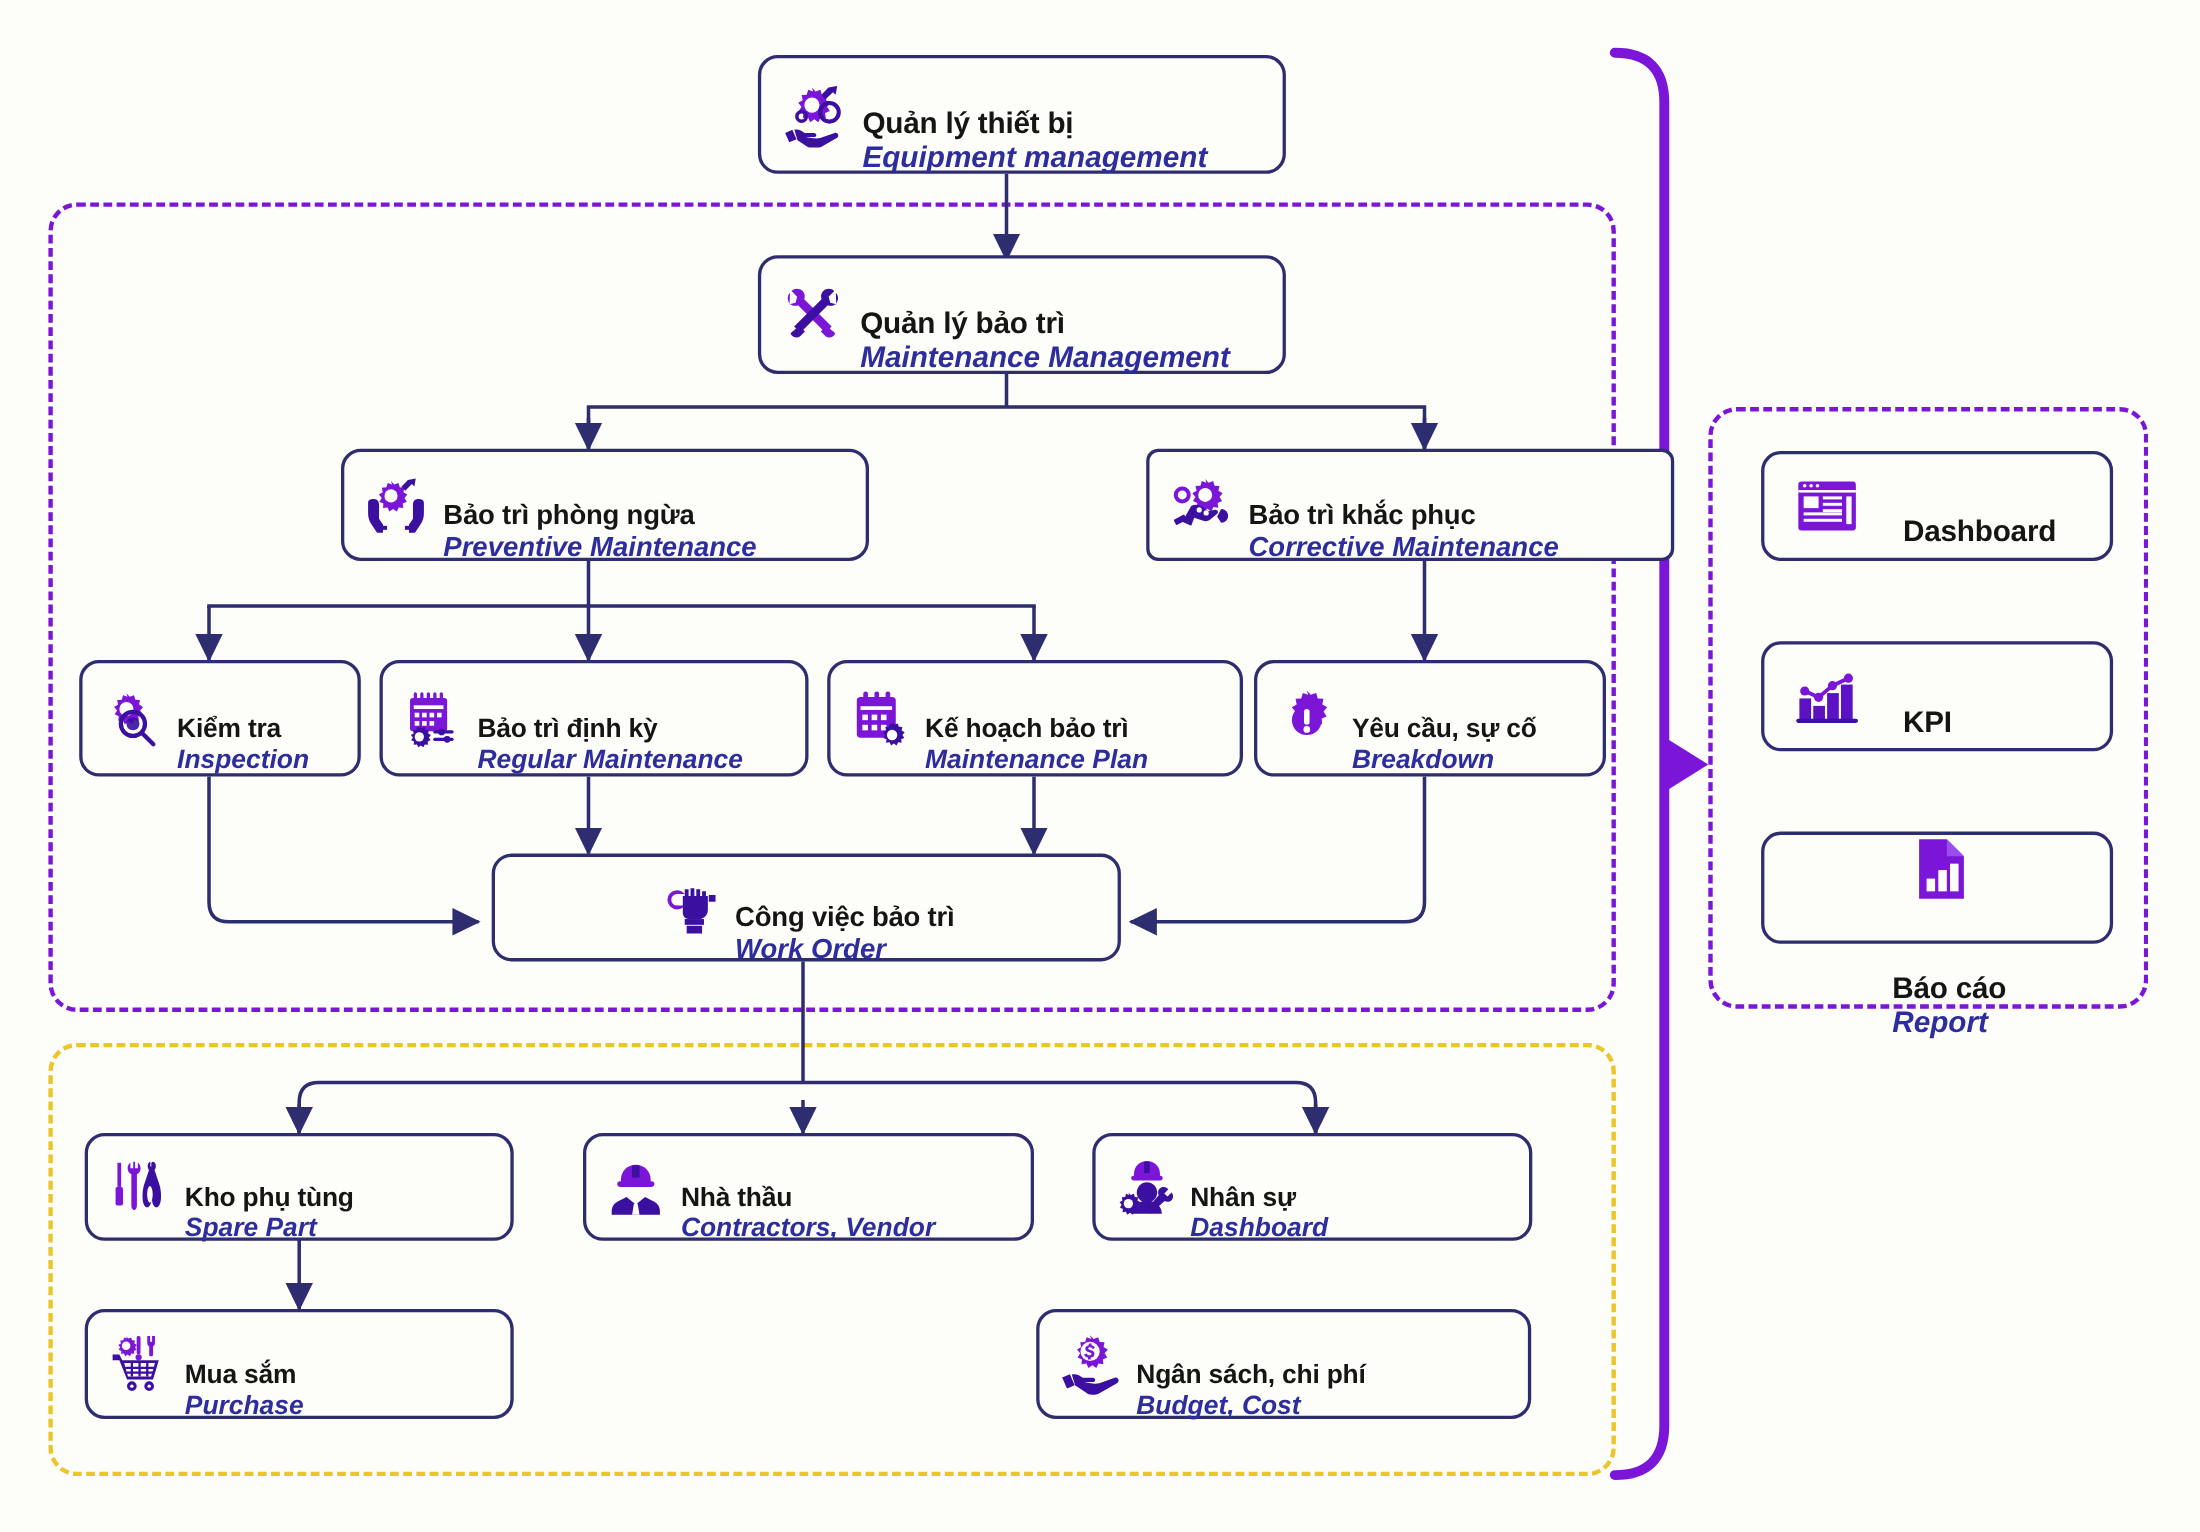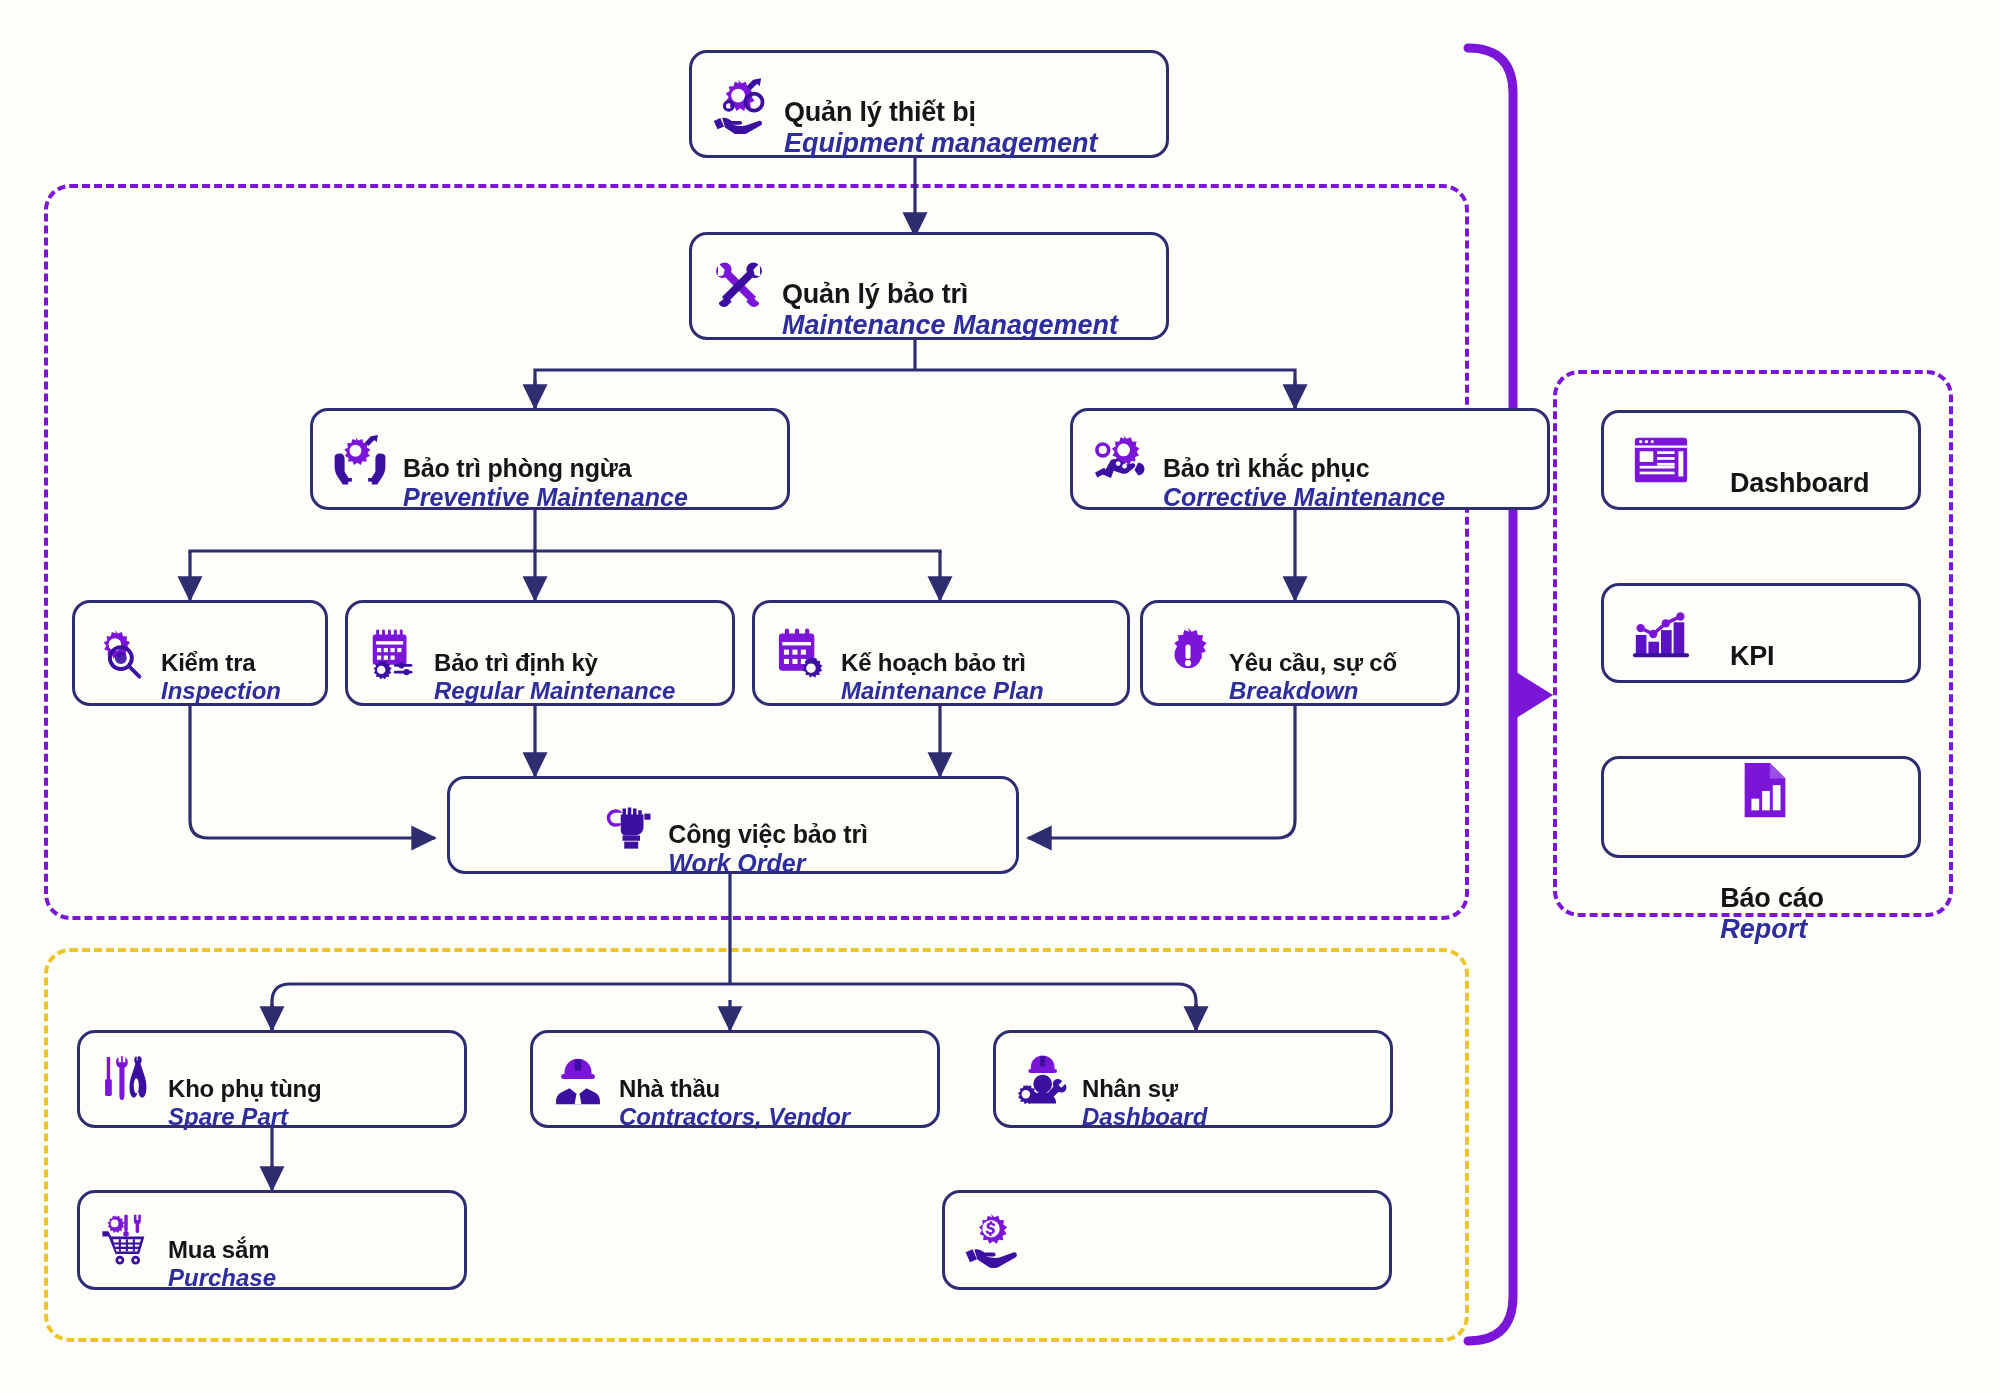--- a/index.html
+++ b/index.html
@@ -164,21 +164,21 @@
           <rect x="41" y="53" width="10" height="4"></rect>
         </g>
       </svg>
     </span>
     <span class="txt">
       <span class="vi">Bảo trì phòng ngừa</span>
       <span class="en">Preventive Maintenance</span>
     </span>
   </div>
 
-  <div class="node s-md" style="left:1070px;top:408px;width:480px;height:102px;">
+  <div class="node s-md" style="left:1042px;top:408px;width:480px;height:102px;border-radius:11px;">
     <span class="ico">
       <svg width="58" height="58" viewBox="0 0 64 64">
         <g fill="#7b16d9">
           <path d="M36 6l3.4 3.7 4.6-1.6 1.4 4.7 4.9.3-1 4.8 4.2 2.4-3.1 3.7 2.5 4.1-4.4 1.9.6 4.8-4.9-.6-2 4.4-3.9-2.8-3.9 2.8-2-4.4-4.9.6.6-4.8-4.4-1.9 2.5-4.1-3.1-3.7 4.2-2.4-1-4.8 4.9-.3 1.4-4.7 4.6 1.6z"></path>
           <circle cx="36" cy="22" r="7" fill="#fdfdfa"></circle>
           <circle cx="13" cy="22" r="6.5" fill="none" stroke="#7b16d9" stroke-width="4"></circle>
         </g>
         <g fill="#3b0fa0">
           <path d="M22 33c4-2 8-1 11 1l6 4 6-1c3-1 5 2 3 4l-6 5c-2 2-5 3-8 2l-9-3-3 8-9-4 9-16z"></path>
           <rect x="5" y="44" width="12" height="6" rx="1" transform="rotate(-28 11 47)"></rect>
@@ -428,20 +428,24 @@
           <circle cx="32" cy="19" r="10" fill="#fdfdfa"></circle>
         </g>
         <g fill="#7b16d9">
           <path d="M33.4 10.6h-2.8v1.8c-2.2.3-3.6 1.7-3.6 3.6 0 2.2 1.6 3.2 4 3.9 1.8.5 2.4.9 2.4 1.7 0 .8-.7 1.4-2 1.4-1.6 0-2.6-.7-3-1.9l-2.6 1c.5 1.8 1.9 2.9 4 3.2v1.9h2.8v-1.9c2.4-.3 3.9-1.8 3.9-3.8 0-2.3-1.6-3.3-4.2-4-1.7-.5-2.2-.9-2.2-1.6s.6-1.2 1.8-1.2c1.3 0 2.2.6 2.6 1.7l2.5-1c-.5-1.6-1.7-2.6-3.6-2.9z"></path>
         </g>
         <g fill="#3b0fa0">
           <path d="M3 46l8-3.4 5 11.4-8 3.4z"></path>
           <path d="M13 43c4.5-1.2 8 1 11.5 3.2h10.2c3.4 0 3.4 4.6 0 4.6h-9.1c5.7 1.2 11.4 2.3 16 1.2l16-5.8c3.4-1.2 5.7 3.4 2.3 5.8l-18.2 10.3c-3.4 2.3-8 2.3-11.4 1.2L16.4 54.2z"></path>
         </g>
       </svg>
+    </span>
+    <span class="txt">
+      <span class="vi">Ngân sách, chi phí</span>
+      <span class="en">Budget, Cost</span>
     </span>
   </div>
 
   <div class="node single" style="left:1601px;top:410px;width:320px;height:100px;">
     <span class="ico" style="margin-left:8px;">
       <svg width="62" height="62" viewBox="0 0 64 64">
         <g fill="#7b16d9">
           <rect x="5" y="9" width="54" height="46" rx="3"></rect>
         </g>
         <g fill="#fdfdfa">

